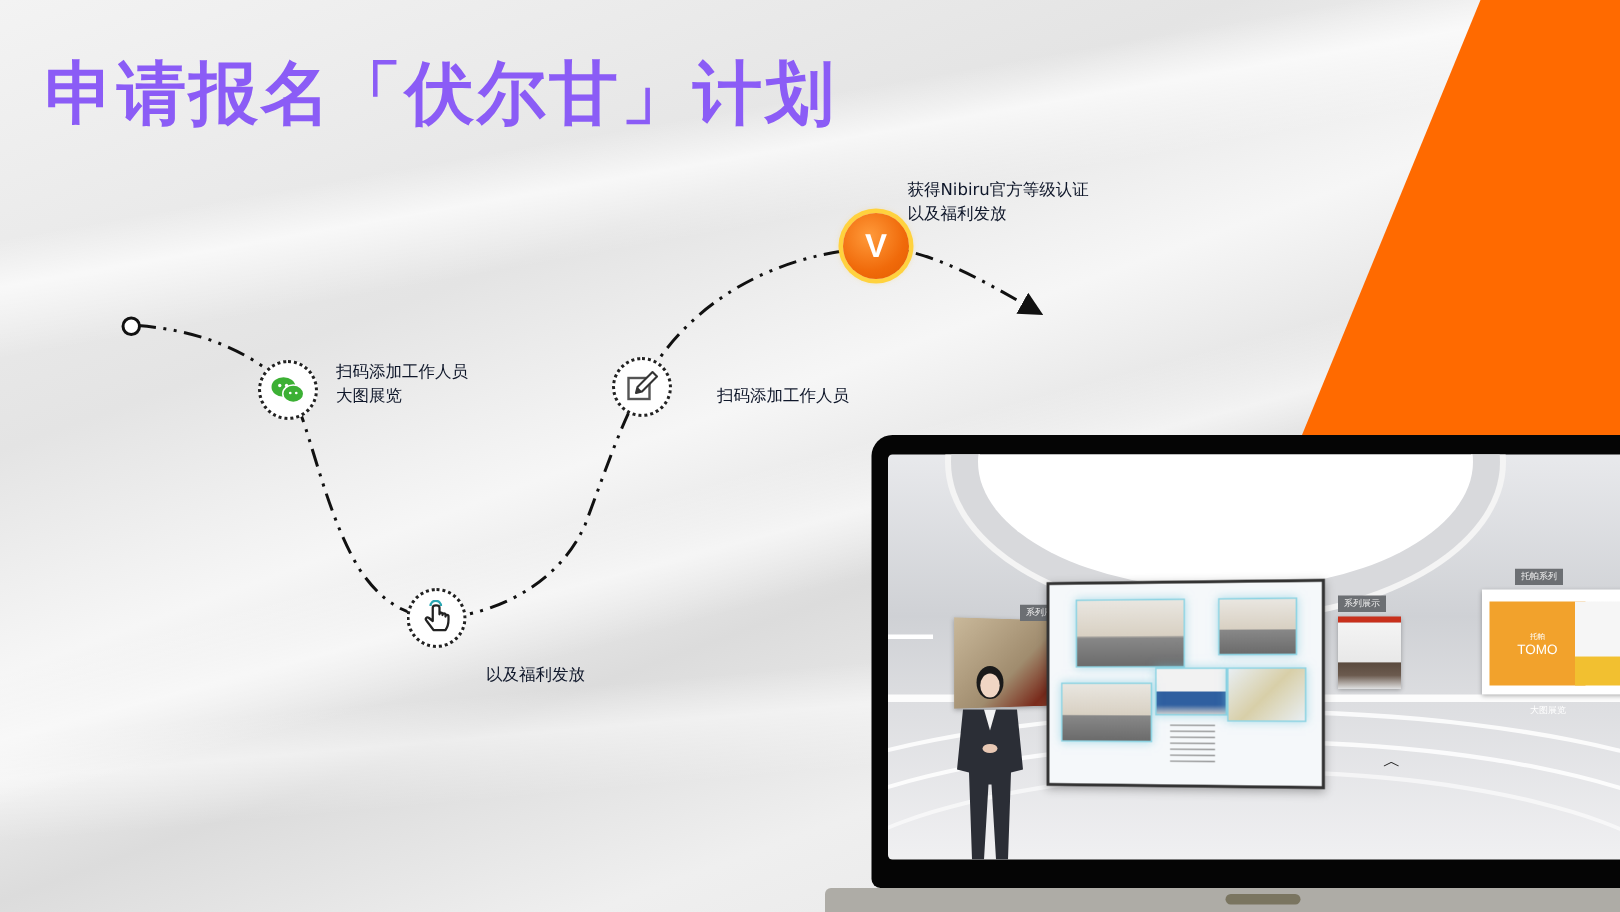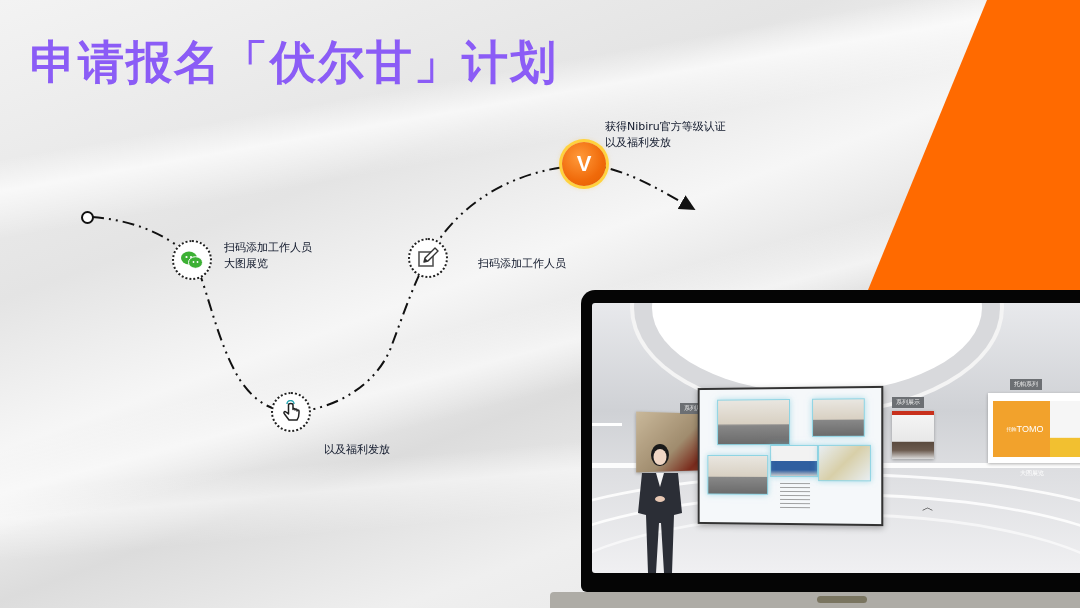--- a/index.html
+++ b/index.html
@@ -183,21 +183,21 @@
     <div class="photo" style="left:72px;top:56px;width:46px;height:30px;background:linear-gradient(180deg,#f2f2f2 0%,#f2f2f2 50%,#2f5fa0 51%,#2f5fa0 80%,#ccc 100%);"></div>
     <div class="photo" style="left:120px;top:56px;width:50px;height:34px;background:linear-gradient(135deg,#e8eef2 0%,#d8cfa8 50%,#e8eef2 100%);"></div>
     <div class="photo" style="left:8px;top:66px;width:60px;height:38px;"></div>
     <div style="position:absolute;left:82px;top:94px;width:30px;height:28px;background:repeating-linear-gradient(180deg,#666 0 1px,transparent 1px 4px);opacity:0.6;"></div>
   </div>
 
   <div class="side-panel" style="left:300px;top:108px;width:42px;height:44px;background:linear-gradient(180deg,#f4f4f4 0%,#e8e8e8 60%,#5a4a3e 61%,#6b5a4e 80%,#ddd 100%);border-top:4px solid #c8301c;"></div>
   <div class="tag" style="left:300px;top:94px;">系列展示</div>
 
   <div class="side-panel" style="left:396px;top:90px;width:96px;height:70px;background:#fff;">
-    <div style="position:absolute;left:5px;top:8px;width:64px;height:56px;background:#f2a22c;display:flex;flex-direction:row;align-items:center;justify-content:center;color:#fff;">
+    <div style="position:absolute;left:5px;top:8px;width:64px;height:56px;background:#f2a22c;display:flex;flex-direction:column;align-items:center;justify-content:center;color:#fff;">
       <span style="font-size:5px;">托帕</span>
       <span style="font-size:9px;font-family:'Liberation Sans',sans-serif;">TOMO</span>
     </div>
     <div style="position:absolute;left:62px;top:8px;width:34px;height:56px;background:linear-gradient(180deg,#f6f6f6 0%,#f6f6f6 65%,#f2c030 66%,#f2c030 100%);"></div>
   </div>
   <div class="tag" style="left:418px;top:76px;">托帕系列</div>
   <div style="position:absolute;left:428px;top:166px;font-size:6px;color:#fff;">大图展览</div>
 
   <div style="position:absolute;left:330px;top:196px;font-size:12px;color:#222;">︿</div>
 

